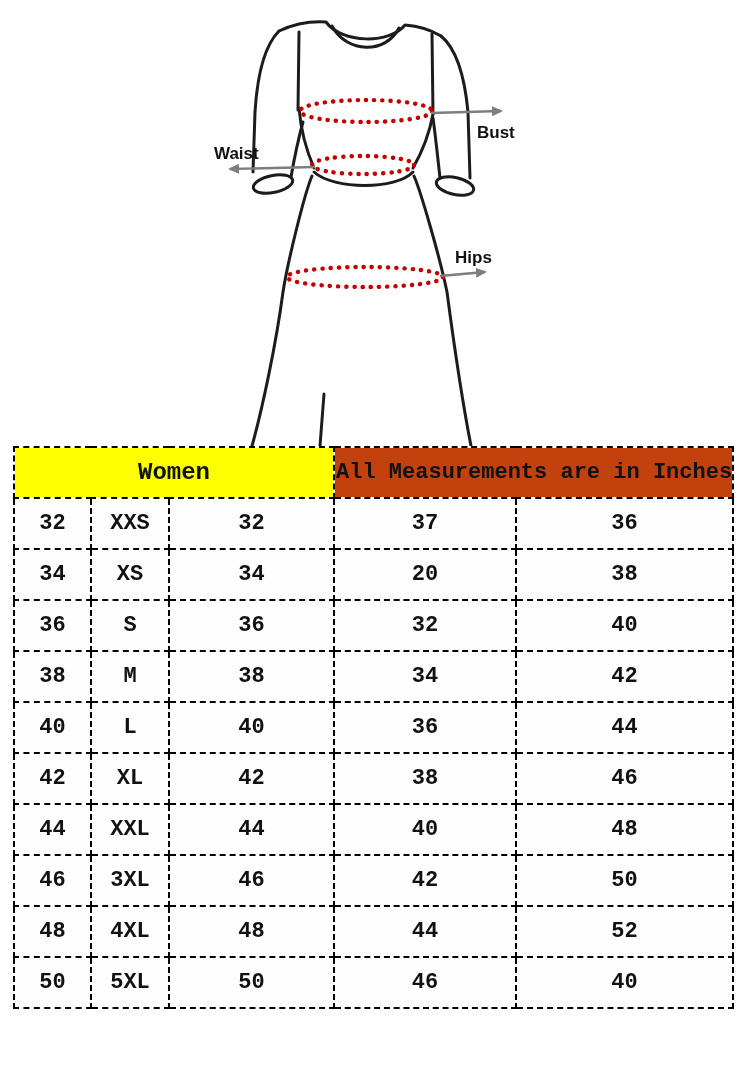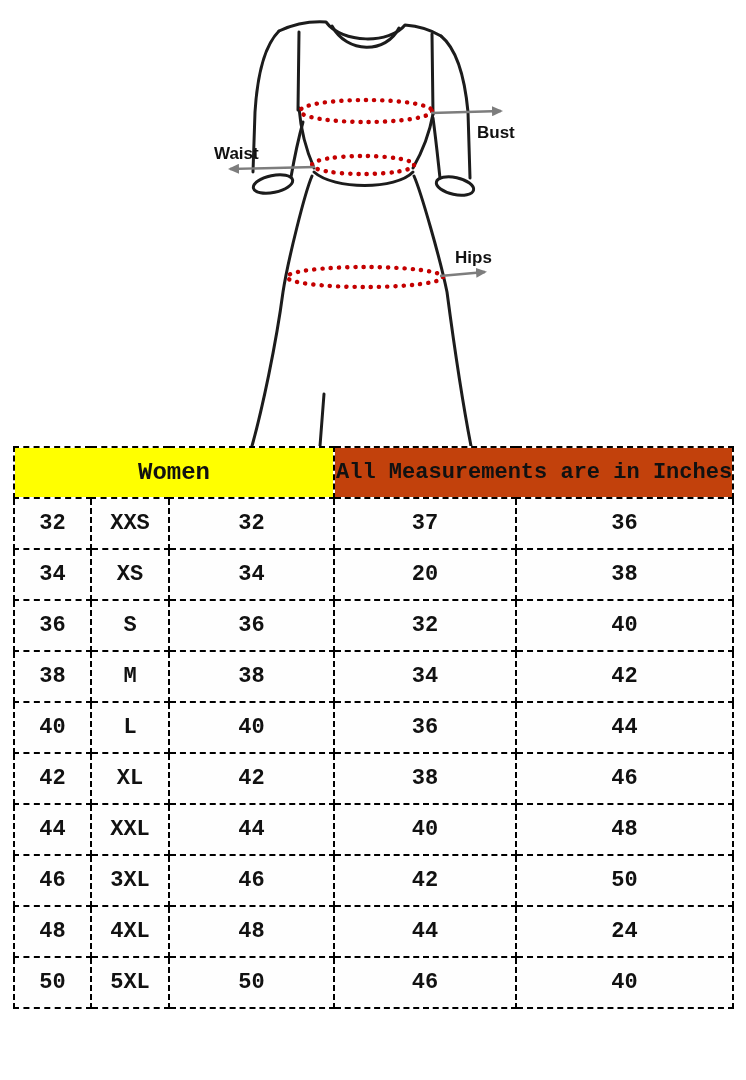--- a/index.html
+++ b/index.html
@@ -155,21 +155,21 @@
             <td>3XL</td>
             <td>46</td>
             <td>42</td>
             <td>50</td>
           </tr>
           <tr>
             <td>48</td>
             <td>4XL</td>
             <td>48</td>
             <td>44</td>
-            <td>24</td>
+            <td>52</td>
           </tr>
           <tr>
             <td>50</td>
             <td>5XL</td>
             <td>50</td>
             <td>46</td>
             <td>40</td>
           </tr>
         </tbody>
     </table>

